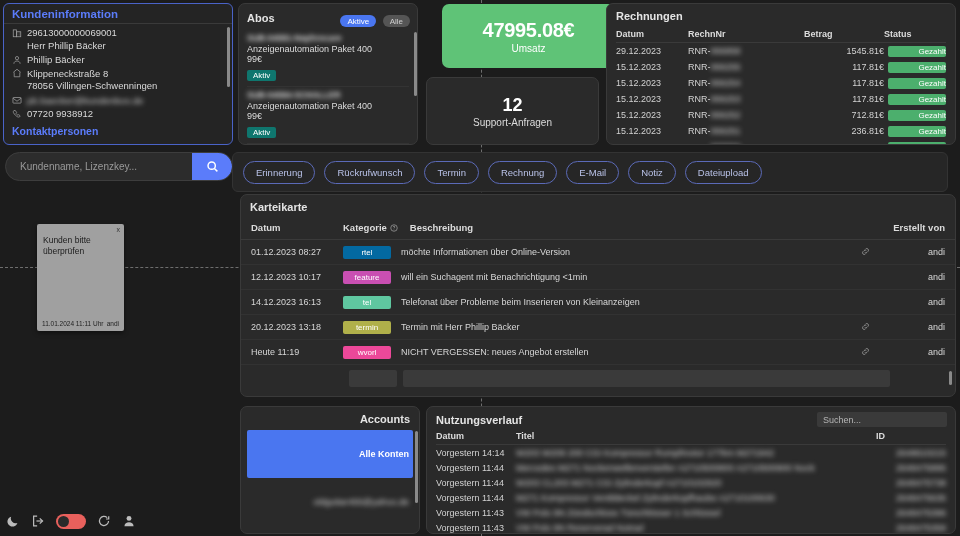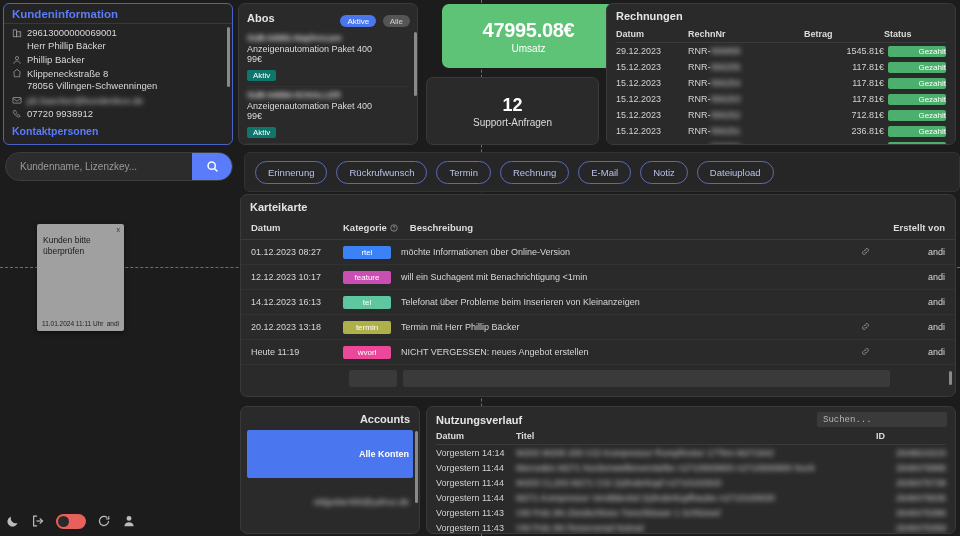--- a/index.html
+++ b/index.html
@@ -129,21 +129,21 @@
   #rech .tbl-wrap { padding: 0 9px; position: relative; }
   .num { text-align: right; }
   .st { text-align: right; }
   .badge-paid {
     display: inline-block; background: #4caf6d; color: #fff; font-size: 8px;
     padding: 1px 0; border-radius: 2px; width: 58px; text-align: right;
   }
 
   
   #actions {
-    position: absolute; left: 244px; top: 152px; width: 716px; height: 40px;
+    position: absolute; left: 232px; top: 152px; width: 716px; height: 40px;
     background: #262626; border: 1px solid #333; border-radius: 6px;
     display: flex; align-items: center; gap: 9px; padding: 0 10px;
   }
   .abtn {
     border: 1px solid #5b6ab8; color: #b9c2e8; background: transparent;
     border-radius: 13px; font-size: 9.5px; padding: 5px 12px;
     font-family: "Liberation Sans", sans-serif; cursor: pointer;
   }
 
   
@@ -174,21 +174,21 @@
   .acc-list { padding: 0 6px; position: relative; height: 104px; overflow: hidden; }
   .acc-item { font-size: 9px; padding: 19px 4px; color: #cfcfcf; border-radius: 2px; }
   .acc-item.sel { background: #4a76f0; color: #fff; font-weight: bold; filter: none; }
 
   
   #nutz { left: 426px; top: 406px; width: 530px; height: 128px; }
   #nutz .ntop { display: flex; align-items: center; padding: 5px 8px 3px 9px; }
   #nutz .nsearch {
     margin-left: auto; width: 130px; height: 15px; background: #3a3a3a;
     border: 0; border-radius: 2px; color: #cfcfcf; font-size: 9px; padding: 0 6px;
-    font-family: Liberation Mono, monospace; outline: none;
+    font-family: Liberation Sans, sans-serif; outline: none;
   }
   #nutz .nsearch::placeholder { color: #b5b5b5; }
   #nutz table { width: 100%; border-collapse: collapse; font-size: 9px; }
   #nutz th {
     text-align: left; font-size: 9px; font-weight: bold; color: #dcdcdc;
     padding: 1px 0 3px 0; border-bottom: 1px solid #3a3a3a;
   }
   #nutz td { padding: 2.5px 0; color: #d2d2d2; }
   #nutz .wrap { padding: 0 9px; position: relative; }
 
@@ -407,21 +407,21 @@
             <circle cx="8" cy="11.6" r=".7" fill="#b0b0b0" stroke="none"></circle>
           </svg>
       </span>
       <span class="c-desc">Beschreibung</span>
       <span class="c-by">Erstellt von</span>
     </div>
 
     <div class="k-row">
       <span class="c-date">01.12.2023 08:27</span>
       <span class="c-cat">
-          <span class="cat-badge" style="background:#3b82f6">rtel</span>
+          <span class="cat-badge" style="background:#0369a1">rtel</span>
         </span>
       <span class="c-desc">möchte Informationen über Online-Version</span>
       <span class="c-link"><svg width="9" height="9" viewBox="0 0 16 16" fill="none" stroke="#9a9a9a" stroke-width="1.4">
             <path d="M6.5 9.5a3 3 0 0 0 4.2 0l2-2a3 3 0 0 0-4.2-4.2l-1 1"></path>
             <path d="M9.5 6.5a3 3 0 0 0-4.2 0l-2 2a3 3 0 0 0 4.2 4.2l1-1"></path>
           </svg></span>
       <span class="c-by">andi</span>
     </div>
     <div class="k-row">
       <span class="c-date">12.12.2023 10:17</span>

